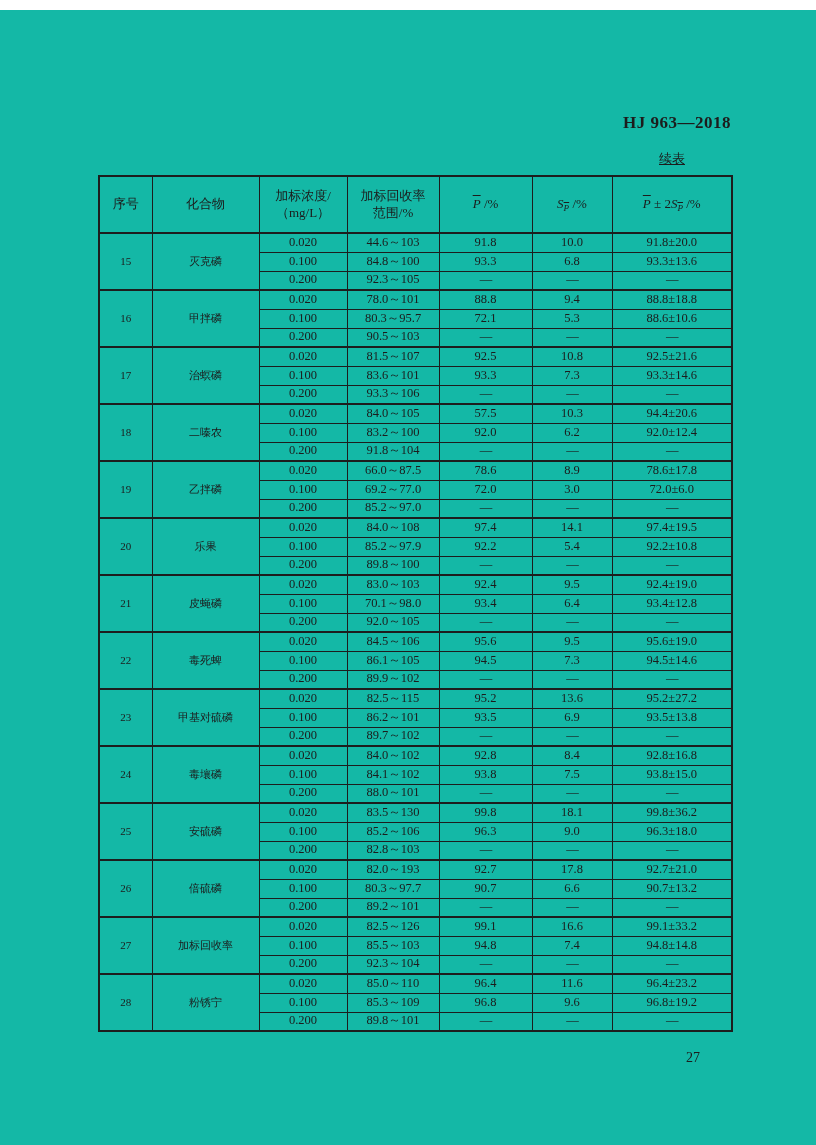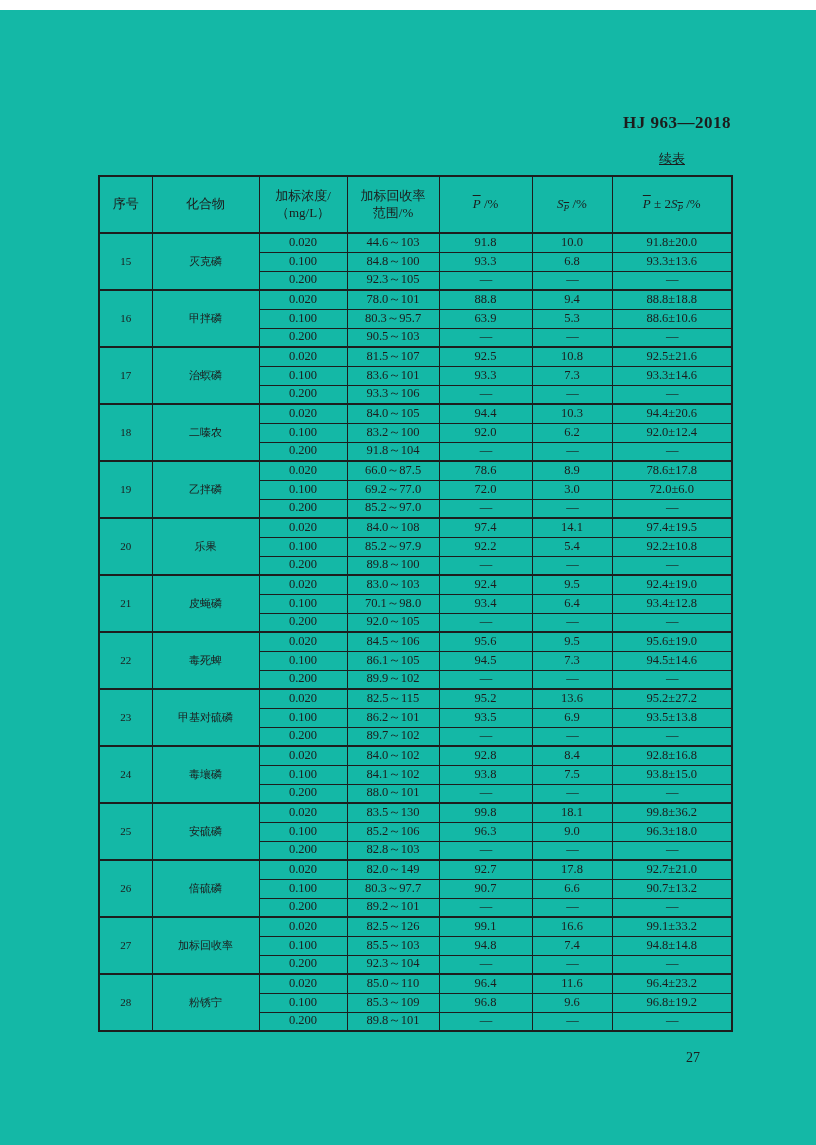--- a/index.html
+++ b/index.html
@@ -129,21 +129,21 @@
           <td rowspan="3" class="cell-compound">甲拌磷</td>
           <td>0.020</td>
           <td>78.0～101</td>
           <td>88.8</td>
           <td>9.4</td>
           <td>88.8±18.8</td>
         </tr>
         <tr>
           <td>0.100</td>
           <td>80.3～95.7</td>
-          <td>63.9</td>
+          <td>72.1</td>
           <td>5.3</td>
           <td>88.6±10.6</td>
         </tr>
         <tr>
           <td>0.200</td>
           <td>90.5～103</td>
           <td class="dash">—</td>
           <td class="dash">—</td>
           <td class="dash">—</td>
         </tr>
@@ -168,21 +168,21 @@
           <td>93.3～106</td>
           <td class="dash">—</td>
           <td class="dash">—</td>
           <td class="dash">—</td>
         </tr>
         <tr class="group-start">
           <td rowspan="3" class="cell-index">18</td>
           <td rowspan="3" class="cell-compound">二嗪农</td>
           <td>0.020</td>
           <td>84.0～105</td>
-          <td>94.4</td>
+          <td>57.5</td>
           <td>10.3</td>
           <td>94.4±20.6</td>
         </tr>
         <tr>
           <td>0.100</td>
           <td>83.2～100</td>
           <td>92.0</td>
           <td>6.2</td>
           <td>92.0±12.4</td>
         </tr>
@@ -351,21 +351,21 @@
           <td>0.200</td>
           <td>82.8～103</td>
           <td class="dash">—</td>
           <td class="dash">—</td>
           <td class="dash">—</td>
         </tr>
         <tr class="group-start">
           <td rowspan="3" class="cell-index">26</td>
           <td rowspan="3" class="cell-compound">倍硫磷</td>
           <td>0.020</td>
-          <td>82.0～149</td>
+          <td>82.0～193</td>
           <td>92.7</td>
           <td>17.8</td>
           <td>92.7±21.0</td>
         </tr>
         <tr>
           <td>0.100</td>
           <td>80.3～97.7</td>
           <td>90.7</td>
           <td>6.6</td>
           <td>90.7±13.2</td>

